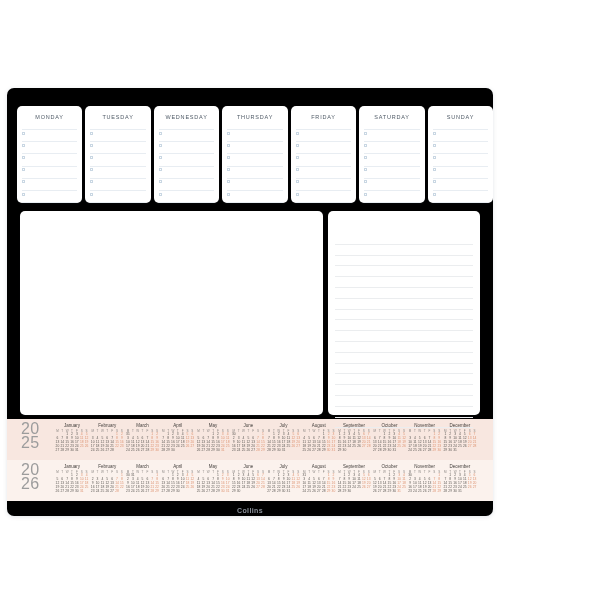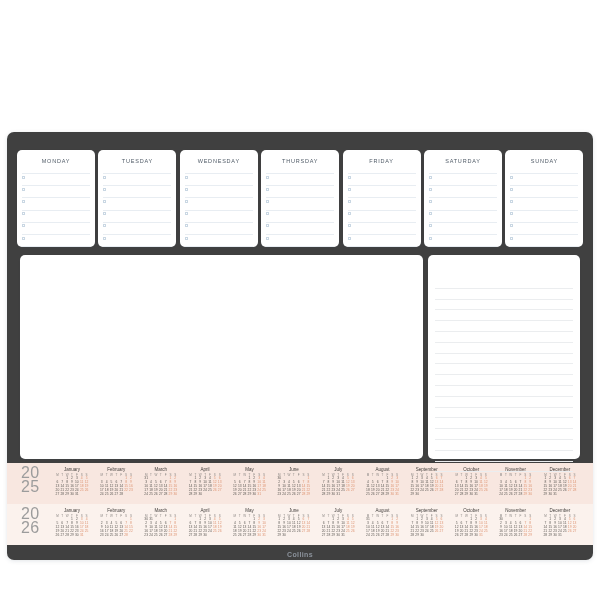--- a/index.html
+++ b/index.html
@@ -1,17 +1,17 @@
 <!DOCTYPE html>
 <html><head>
 <meta charset="utf-8">
 <style>
   html,body{margin:0;padding:0;}
   body{width:600px;height:600px;background:#ffffff;font-family:"Liberation Sans",sans-serif;position:relative;overflow:hidden;}
-  .pad{position:absolute;left:7px;top:88px;width:586px;height:428px;background:#404040;border-radius:7px;overflow:hidden;box-shadow:0 1px 4px rgba(60,80,100,0.15);margin-top:44px;}
+  .pad{position:absolute;left:7px;top:88px;width:486px;height:428px;background:#000000;border-radius:7px;overflow:hidden;box-shadow:0 1px 4px rgba(60,80,100,0.15);}
 
   
   .week-row{display:flex;gap:3.4px;padding:18px 0 0 10px;}
   .day-card{width:78px;height:97px;background:#ffffff;border-radius:5px;box-shadow:0 1px 2px rgba(70,90,110,0.08);box-sizing:border-box;padding:0 5px;}
   .day-title{margin-top:8px;text-align:center;font-size:5.5px;letter-spacing:0.8px;color:#4f5a66;font-weight:500;}
   .card-lines{margin-top:9px;}
   .task-row{height:11.2px;border-top:0.6px solid #e8edf2;position:relative;}
   .task-row .checkbox{position:absolute;left:0;top:1.6px;width:3px;height:3px;border:0.6px solid #c9d7e3;background:#fff;box-sizing:border-box;}
   .end-rule{height:0;border-top:0.6px solid #e8edf2;}
 

